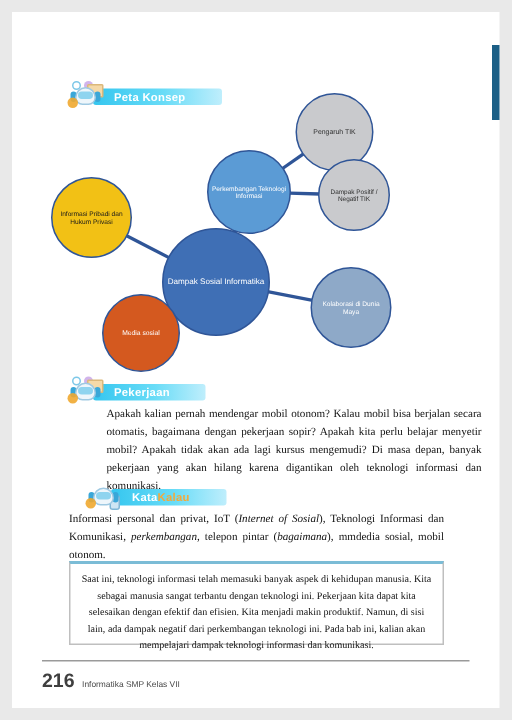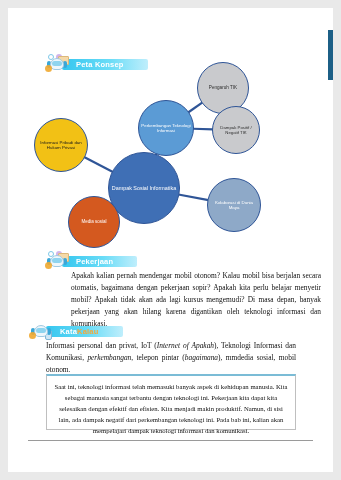--- a/index.html
+++ b/index.html
@@ -208,40 +208,44 @@
         <div class="head"></div>
           <div class="visor"></div>
         <div class="dot-a"></div>
       </div>
     </div>
     <div class="badge-pill">Pekerjaan</div>
   </div>
 
   <p class="para" style="left:38px; top:262px; width:250px;margin-left:25px;">Apakah kalian pernah mendengar mobil otonom? Kalau mobil bisa berjalan secara otomatis, bagaimana dengan pekerjaan sopir? Apakah kita perlu belajar menyetir mobil? Apakah tidak akan ada lagi kursus mengemudi? Di masa depan, banyak pekerjaan yang akan hilang karena digantikan oleh teknologi informasi dan komunikasi.</p>
 
-  <div class="badge-row" style="left:20px; top:313px;align-items:center;">
+  <div class="badge-row" style="left:48px; top:313px;align-items:center;">
     <div class="badge-icon">
       <div class="bot">
         <div class="phone"></div>
         <div class="ear-l"></div>
           <div class="ear-r"></div>
         <div class="head"></div>
           <div class="visor"></div>
         <div class="dot-a"></div>
       </div>
     </div>
     <div class="badge-pill">
       <span>Kata </span>
         <span class="kw">Kalau</span>
     </div>
   </div>
 
-  <p class="para" style="left:38px; top:332px; width:250px;">Informasi personal dan privat, IoT (<i>Internet of Apakah</i>), Teknologi Informasi dan Komunikasi, <i>perkembangan</i>, telepon pintar (<i>bagaimana</i>), mmdedia sosial, mobil otonom.</p>
+  <p class="para" style="left:38px; top:332px; width:250px;">Informasi personal dan privat, IoT (<i>Internet of Sosial</i>), Teknologi Informasi dan Komunikasi, <i>perkembangan</i>, telepon pintar (<i>bagaimana</i>), mmdedia sosial, mobil otonom.</p>
 
   <div id="summary">
     <p>Saat ini, teknologi informasi telah memasuki banyak aspek di kehidupan manusia. Kita sebagai manusia sangat terbantu dengan teknologi ini. Pekerjaan kita dapat kita selesaikan dengan efektif dan efisien. Kita menjadi makin produktif. Namun, di sisi lain, ada dampak negatif dari perkembangan teknologi ini. Pada bab ini, kalian akan mempelajari dampak teknologi informasi dan komunikasi.</p>
   </div>
 
   <div id="footer">
     <div class="rule"></div>
+    <div class="line">
+      <span id="pagenum">216</span>
+      <span id="booktitle">Informatika SMP Kelas VII</span>
+    </div>
   </div>
 
 </div>
 
 </body></html>

